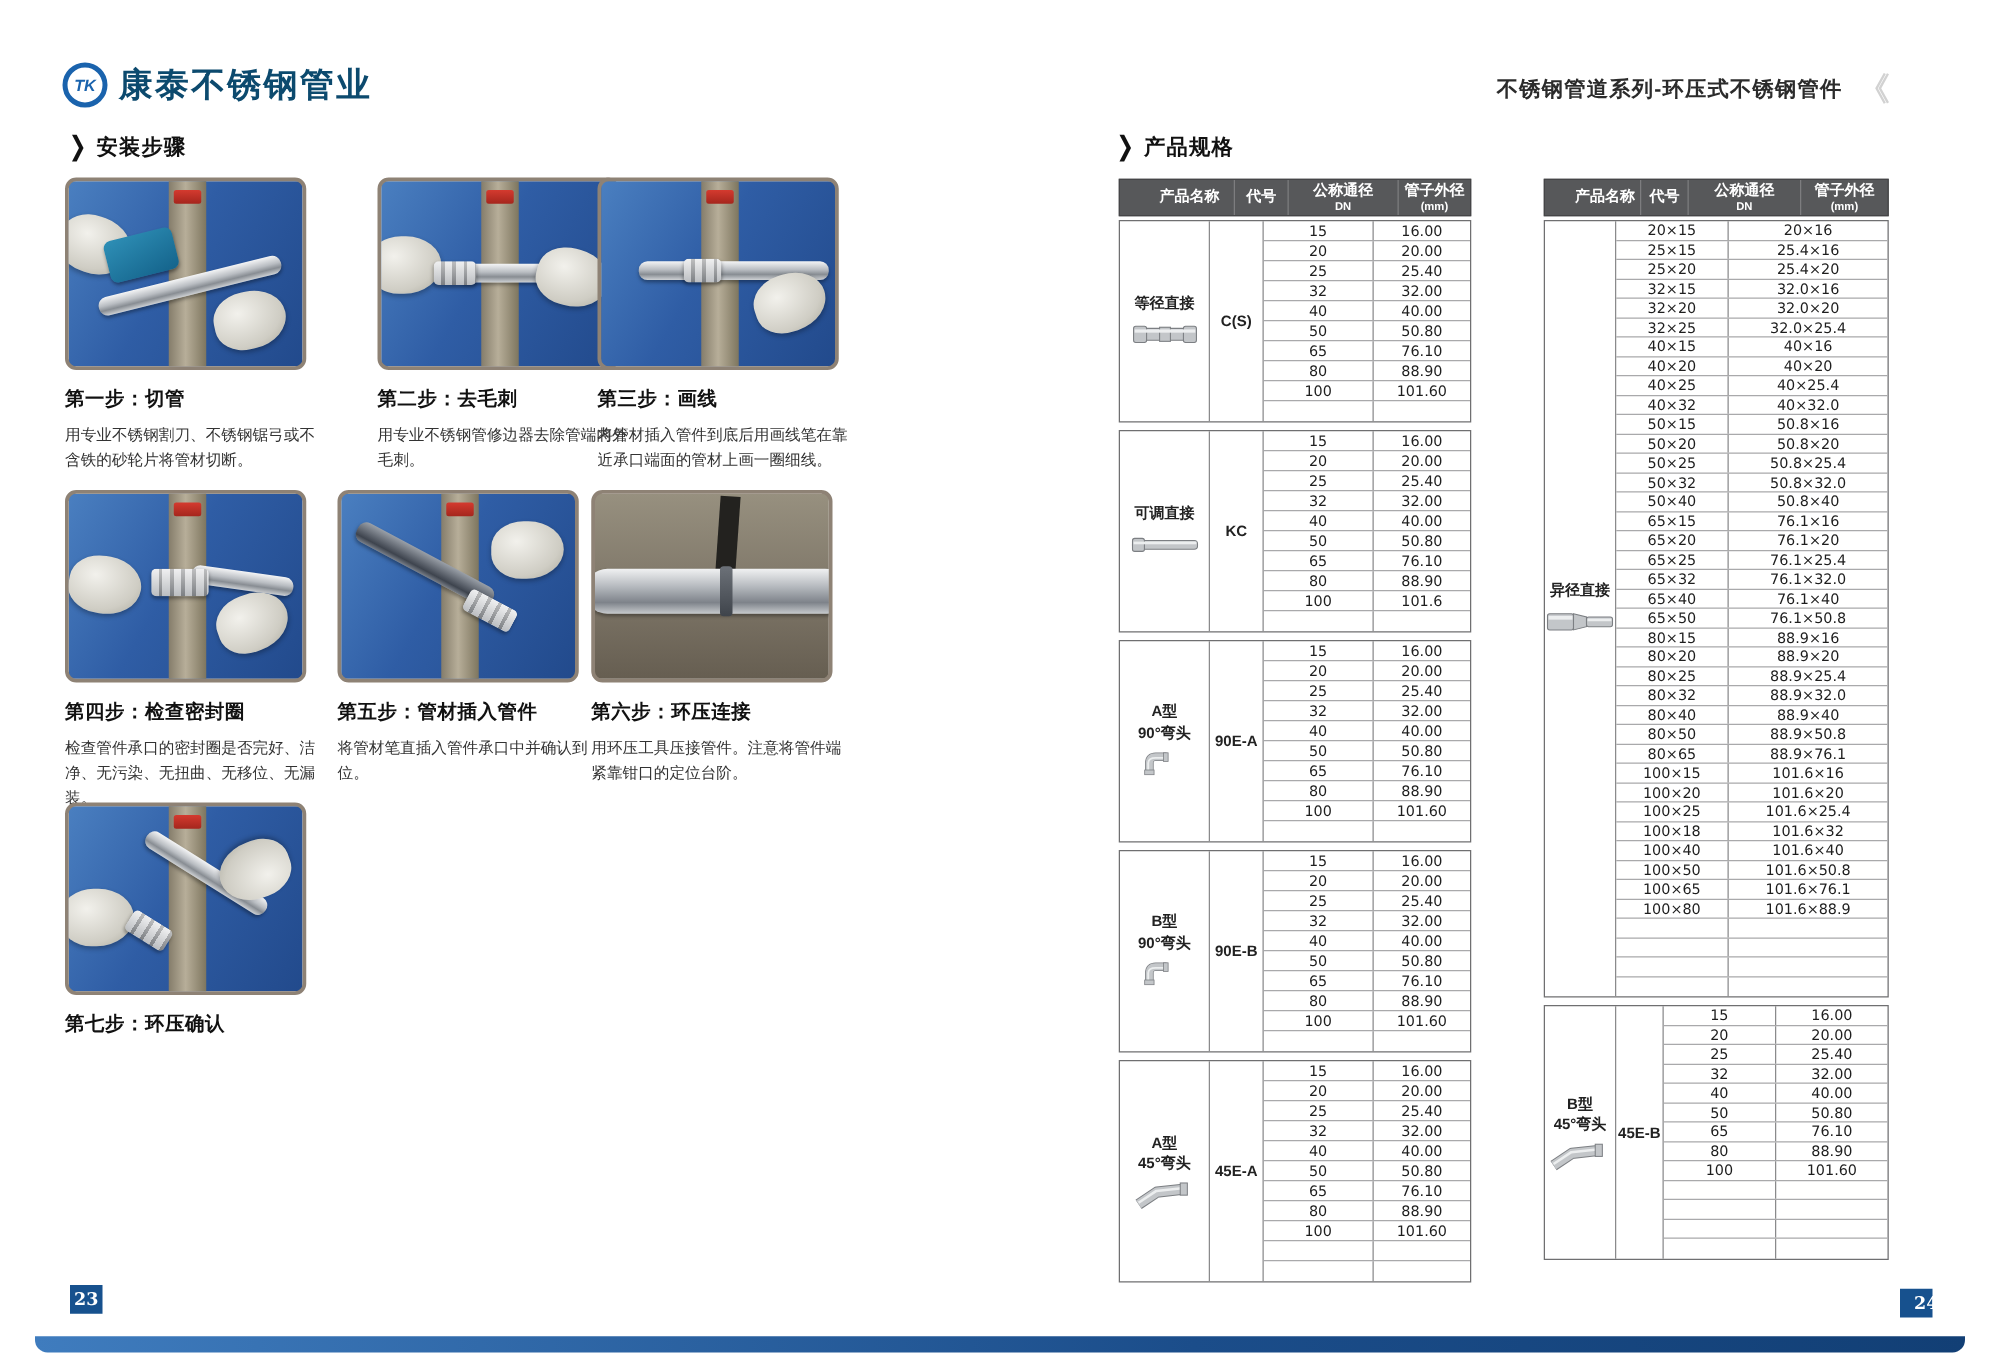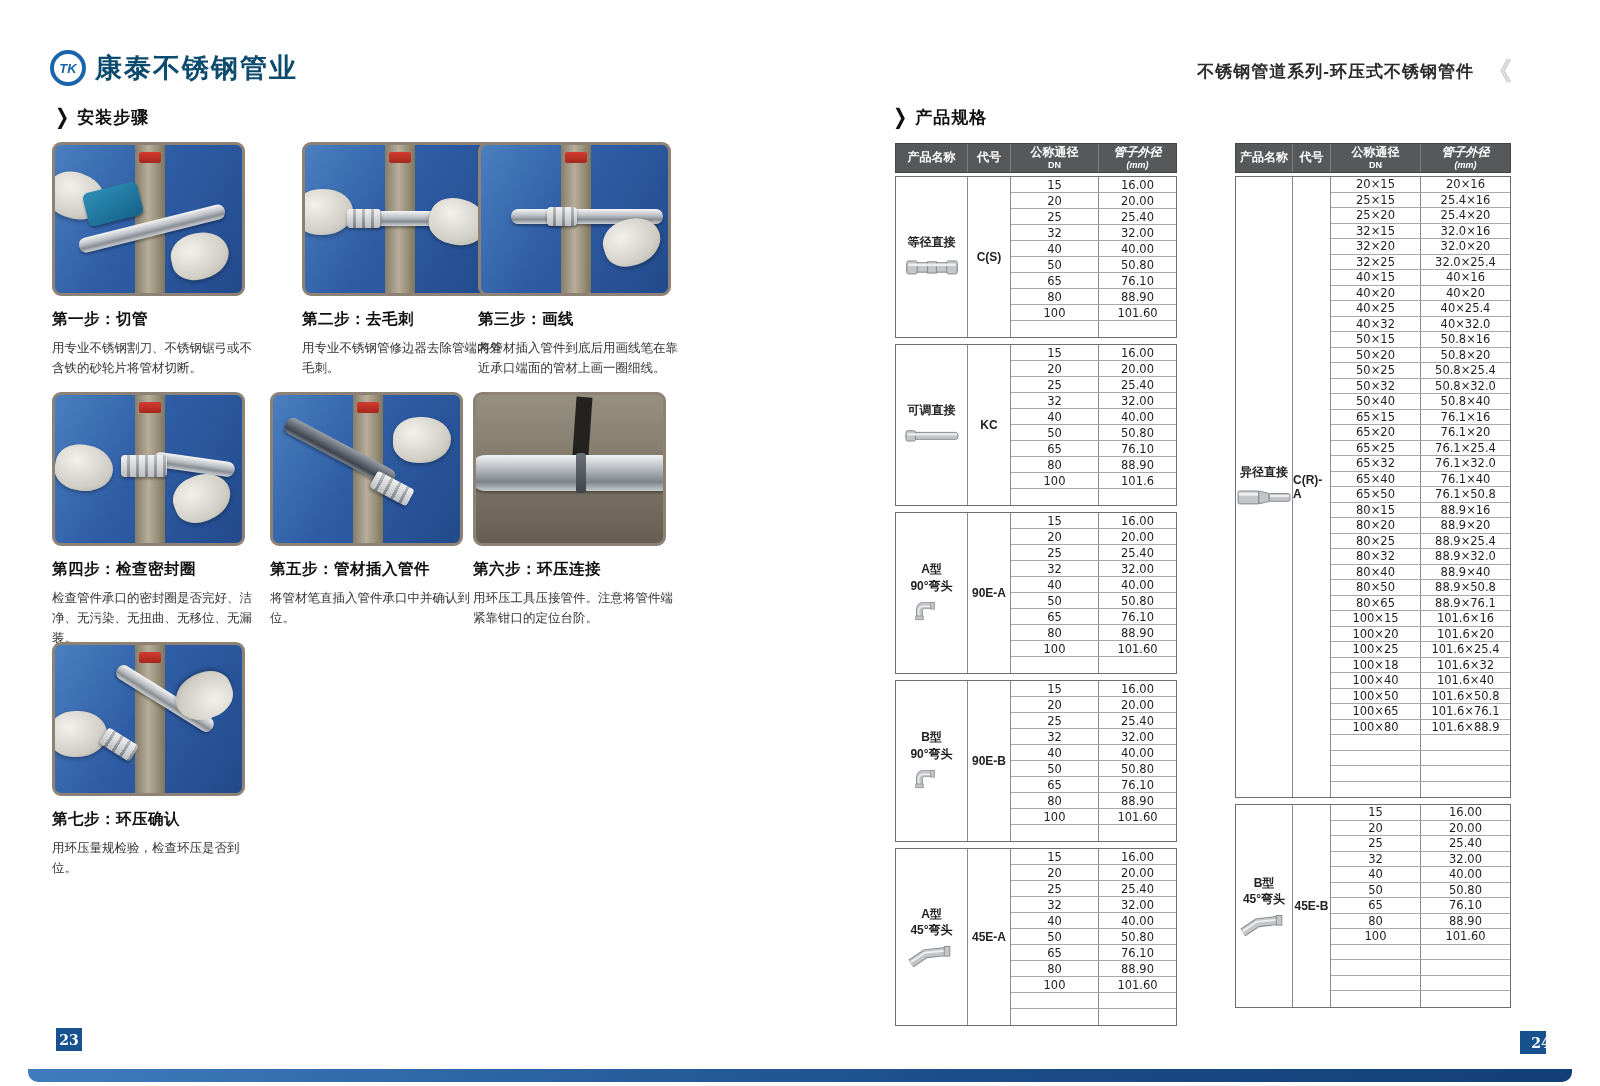--- a/index.html
+++ b/index.html
@@ -89,24 +89,24 @@
   .photo-verify .pipe    { width:112px; left:54px; top:46px; transform:rotate(32deg); }
   .photo-verify .fitting { width:36px; left:46px; top:90px; transform:rotate(32deg); }
   .photo-verify .g1      { left:-6px; top:66px; }
   .photo-verify .g2      { left:120px; top:28px; transform:rotate(160deg); }
 
   .step-title { margin-top:13px; font-size:15.5px; font-weight:bold; color:#111; letter-spacing:.5px; }
   .step-desc  { margin-top:8px; font-size:12.5px; line-height:1.6; color:#333; width:202px; }
 
   
   .spec-table { position:absolute; top:143px; }
-  .spec-header { display:flex; background:#57585a; border:1px solid #454547; height:30px; margin-bottom:3px; }
+  .spec-header { display:flex; background:#57585a; border:1px solid #454547; height:30px; margin-bottom:3px;padding-left:20px; }
   .spec-header .h { display:flex; flex-direction:column; align-items:center; justify-content:center;
     color:#fff; font-size:12px; font-weight:bold; border-right:1px solid #7d7d7f; line-height:1.15; }
-  .spec-header .h:last-child { border-right:none;font-style:italic; }
+  .spec-header .h:last-child { border-right:none; }
   .spec-header small { font-size:9px; font-weight:bold; }
   .c1 { width:var(--c1); } .c2 { width:var(--c2); } .c3 { width:var(--c3); } .c4 { flex:1; }
 
   .spec-section { display:flex; border:1px solid #6f6f71; margin-bottom:6px; background:#fff; }
   .name-cell { width:var(--c1); border-right:1px solid #8a8a8c; display:flex; flex-direction:column;
     align-items:center; justify-content:center; gap:3px; padding:2px 1px; }
   .pname { font-size:12px; font-weight:600; color:#222; text-align:center; line-height:1.35; }
   .pimg { line-height:0; }
   .code-cell { width:var(--c2); border-right:1px solid #8a8a8c; display:flex; align-items:center;
     justify-content:center; font-size:12px; font-weight:600; color:#222; }
@@ -224,21 +224,20 @@
     <div class="step-card" style="left: 52px; top: 642px;">
       <div class="photo photo-verify">
         <div class="strap"></div>
         <div class="tag"></div>
         <div class="glove g1"></div>
         <div class="pipe"></div>
         <div class="fitting"></div>
         <div class="glove g2"></div>
       </div>
       <div class="step-title">第七步：环压确认</div>
-      <div class="step-desc">用环压量规检验，检查环压是否到位。</div>
     </div>
   </div>
 
 <div class="spec-table" id="spec-left">
   <div class="spec-header">
     <div class="h c1">产品名称</div>
     <div class="h c2">代号</div>
     <div class="h c3">
         <span>公称通径</span>
         <small>DN</small>
@@ -561,21 +560,20 @@
             <div>异径直接</div>
           </div>
           <div class="pimg"><svg viewBox="0 0 64 30" width="58" height="26">
               <rect x="2" y="8" width="24" height="15" rx="2" fill="#c3c6c9" stroke="#7c7f83" stroke-width="1"></rect>
               <polygon points="26,8 38,11 38,20 26,23" fill="#c3c6c9" stroke="#7c7f83" stroke-width="1"></polygon>
               <rect x="38" y="11" width="24" height="9" rx="2" fill="#c3c6c9" stroke="#7c7f83" stroke-width="1"></rect>
               <rect x="3" y="10" width="22" height="3.5" fill="#eceeef"></rect>
               <rect x="39" y="12.5" width="22" height="2.5" fill="#eceeef"></rect>
             </svg></div>
         </div>
-        <div class="code-cell">C(R)-A</div>
         <div class="rows">
           <div class="trow">
             <div class="dn">20×15</div>
             <div class="od">20×16</div>
           </div>
           <div class="trow">
             <div class="dn">25×15</div>
             <div class="od">25.4×16</div>
           </div>
           <div class="trow">

